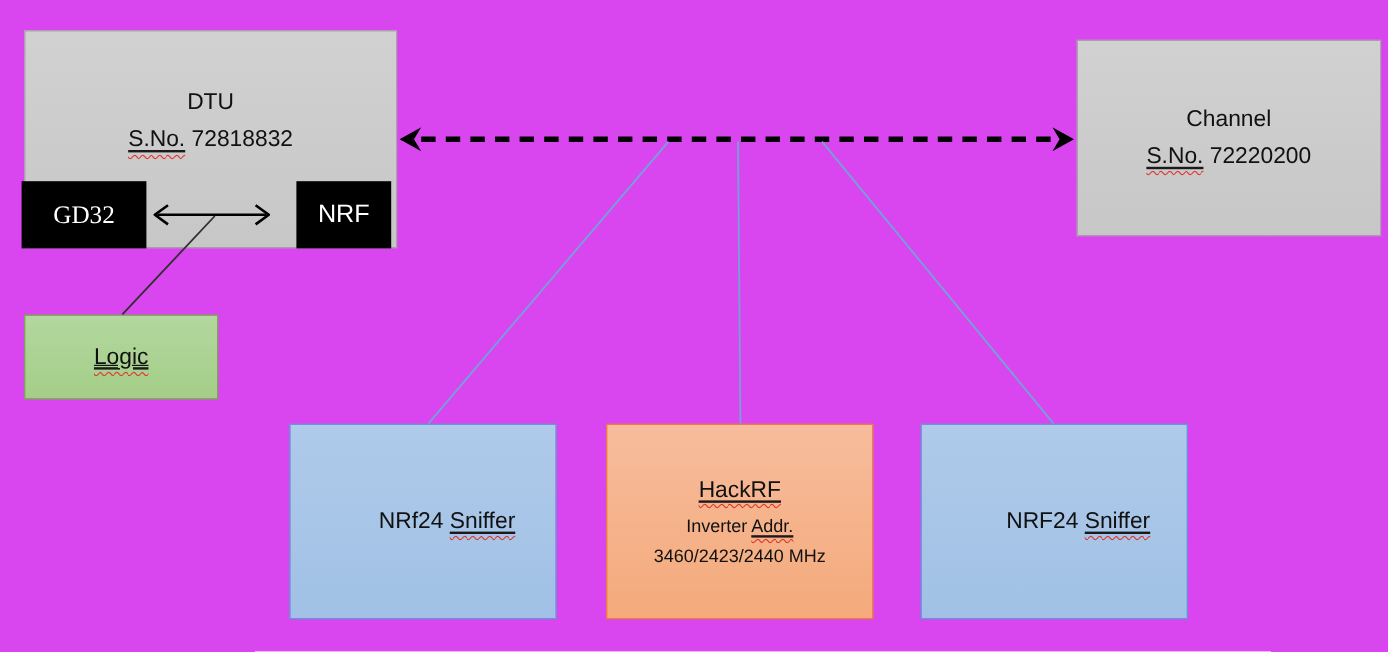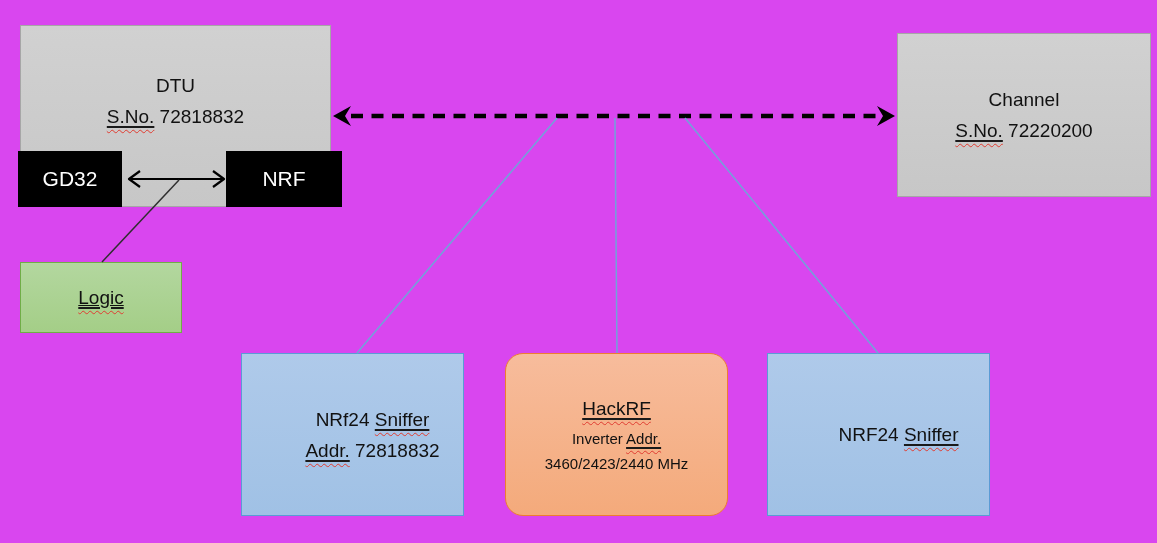--- a/index.html
+++ b/index.html
@@ -48,26 +48,26 @@
     box-sizing: border-box;
     background: #000000;
     color: #ffffff;
     display: flex;
     align-items: center;
     justify-content: center;
     font-size: 21px;
   }
   .dtu        { left: 20px;  top: 25px;  width: 311px; height: 182px; }
   .dtu-text   { margin-bottom: 30px; }
-  .gd32       { left: 18px;  top: 151px; width: 104px; height: 56px; }
-  .nrf        { left: 226px; top: 151px; width: 116px;  height: 56px; }
+  .gd32       { left: 18px;  top: 151px; width: 104px; height: 56px; font-family: Liberation Serif, serif; }
+  .nrf        { left: 247px; top: 151px; width: 79px;  height: 56px; }
   .logic      { left: 20px;  top: 262px; width: 162px; height: 71px; font-size: 19px; }
   .inverter   { left: 897px; top: 33px;  width: 254px; height: 164px; }
   .sniffer-l  { left: 241px; top: 353px; width: 223px; height: 163px; }
-  .hackrf     { left: 505px; top: 353px; width: 223px; height: 163px; border-radius: 18px; }
+  .hackrf     { left: 505px; top: 353px; width: 223px; height: 163px; }
   .sniffer-r  { left: 767px; top: 353px; width: 223px; height: 163px; }
   .line { white-space: pre; }
   .lg { font-size: 19px; line-height: 31px; }
   .sm { font-size: 15px; line-height: 25px; }
   .hackrf .lg { line-height: 30px; margin-bottom: 2px; }
   
   .u {
     text-decoration: underline;
     text-decoration-color: #1a1a1a;
     text-decoration-thickness: 1.5px;
@@ -112,21 +112,20 @@
     <div class="line lg"><span class="u"><span class="sq">Logic</span></span></div>
   </div>
 
   <div class="box gray inverter">
     <div class="line lg"><span>Channel</span></div>
     <div class="line lg"><span class="u"><span class="sq">S.No.</span></span><span> 72220200</span></div>
   </div>
 
   <div class="box blue sniffer-l">
     <div class="line lg"><span>NRf24 </span><span class="u"><span class="sq">Sniffer</span></span></div>
-    <div class="line lg"><span class="u"><span class="sq">Addr.</span></span><span> 72818832</span></div>
   </div>
 
   <div class="box orange hackrf">
     <div class="line lg"><span class="u"><span class="sq">HackRF</span></span></div>
     <div class="line sm"><span>Inverter </span><span class="u"><span class="sq">Addr.</span></span></div>
     <div class="line sm"><span>3460/2423/2440 MHz</span></div>
   </div>
 
   <div class="box blue sniffer-r">
     <div class="line lg"><span>NRF24 </span><span class="u"><span class="sq">Sniffer</span></span></div>

